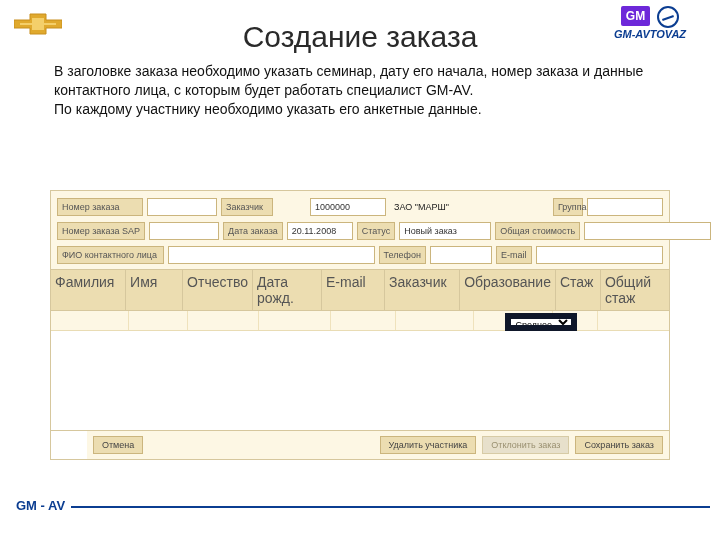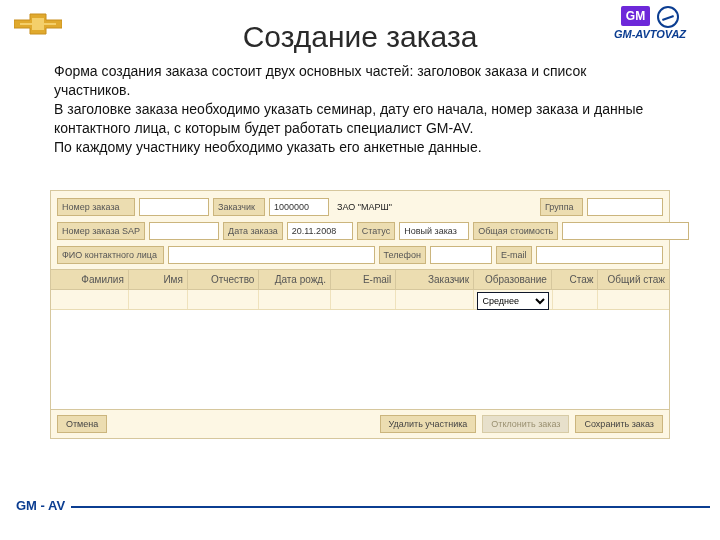--- a/index.html
+++ b/index.html
@@ -47,37 +47,37 @@
   }
   .field-input {
     border:1px solid #cbb57d; background:#fff; height:18px; padding:0 4px;
     font-size:9px; color:#333;
   }
   .table-head {
     display:flex; border-top:1px solid #d6c79d; border-bottom:1px solid #d6c79d;
     background:#ecddb1;
   }
   .th {
-    font-size:10px; color:#555; padding:4px 4px; border-right:1px solid #d6c79d;
-    text-align:right; flex:1 1 auto;
+    font-size:14px; color:#555; padding:4px 4px; border-right:1px solid #d6c79d;
+    text-align:left; flex:1 1 auto;
   }
   .th:last-child{border-right:none;}
   .data-row { display:flex; background:#fdf7e4; border-bottom:1px solid #e9dcb4; height:20px; }
   .td { flex:1 1 auto; border-right:1px solid #efe2bc; padding:2px 3px; font-size:9px; }
   .td:last-child{border-right:none;}
   .grid-body { background:#fff; height:100px; border-bottom:1px solid #d6c79d;}
-  .footer-bar { display:flex; background:#fdf7e4; padding:5px 6px; align-items:flex-start; }
+  .footer-bar { display:flex; background:#fdf7e4; padding:5px 6px; align-items:flex-start;margin-left:36px; }
   .btn {
     background:#ecddb1; border:1px solid #cbb57d; font-size:9px; padding:3px 8px;
     color:#444; cursor:pointer;
   }
   .btn.disabled { background:#e7e0cb; color:#9a9070; border-color:#d7cba5; cursor:default;}
   .spacer { flex:1; }
   .sel {
-    background:#fff; border:1px solid #0f172a; height:18px; font-size:9px;
+    background:#fff; border:6px solid #0f172a; height:18px; font-size:9px;margin-left:28px;
   }
   .page-footer {
     position:absolute; left:10px; right:10px; bottom:10px; height:24px;
     border-top:2px solid #0b3d91;
   }
   .page-footer .gmav {
     position:absolute; left:0; top:-10px; background:#fff; padding:0 6px;
     color:#0b3d91; font-weight:bold; font-size:13px;
   }
 </style>
@@ -91,47 +91,46 @@
 
 <div class="gm-logo">
   <span class="gm-sq">GM</span>
   <span class="lada"></span><br>
   <span>GM-AVTOVAZ</span>
 </div>
 
 <div class="title">Создание заказа</div>
 
 <div class="intro">
-  <div>Форма создания заказа состоит двух основных частей: заголовок заказа и список участников.</div>
   <div>В заголовке заказа необходимо указать семинар, дату его начала, номер заказа и данные контактного лица, с которым будет работать специалист GM-AV.</div>
   <div>По каждому участнику необходимо указать его анкетные данные.</div>
 </div>
 
 <div class="panel-wrap">
   <div class="hdr">
 
 
     <div class="row">
-      <span class="field-label" style="width:78px">Номер заказа</span>
+      <span class="field-label" style="width:86px">Номер заказа</span>
       <input class="field-input" style="width: 70px;">
       <span class="field-label" style="width:52px">Заказчик</span>
-      <input class="field-input" style="width: 60px;" value="1000000">
+      <input class="field-input" style="width: 76px; margin-left: 33px;" value="1000000">
       <span style="font-size:9px; padding:0 4px;">ЗАО "МАРШ"</span>
       <span class="spacer"></span>
-      <span class="field-label" style="width:43px">Группа</span>
+      <span class="field-label" style="width:30px">Группа</span>
       <input class="field-input" style="width: 76px;">
     </div>
 
     <div class="row">
       <span class="field-label" style="width:98px">Номер заказа SAP</span>
       <input class="field-input" style="width: 70px;">
       <span class="field-label" style="width:66px">Дата заказа</span>
       <input class="field-input" style="width: 66px;" value="20.11.2008">
       <span class="field-label" style="width:40px">Статус</span>
-      <input class="field-input" style="width: 70px;" value="Новый заказ">
+      <input class="field-input" style="width: 92px;" value="Новый заказ">
       <span class="field-label" style="width:90px">Общая стоимость</span>
       <input class="field-input" style="flex: 1 1 0%;">
     </div>
 
     <div class="row">
       <span class="field-label" style="width:122px">ФИО контактного лица</span>
       <input class="field-input" style="width: 236px;">
       <span class="field-label" style="width:50px">Телефон</span>
       <input class="field-input" style="width: 62px;">
       <span class="field-label" style="width:40px">E-mail</span>

